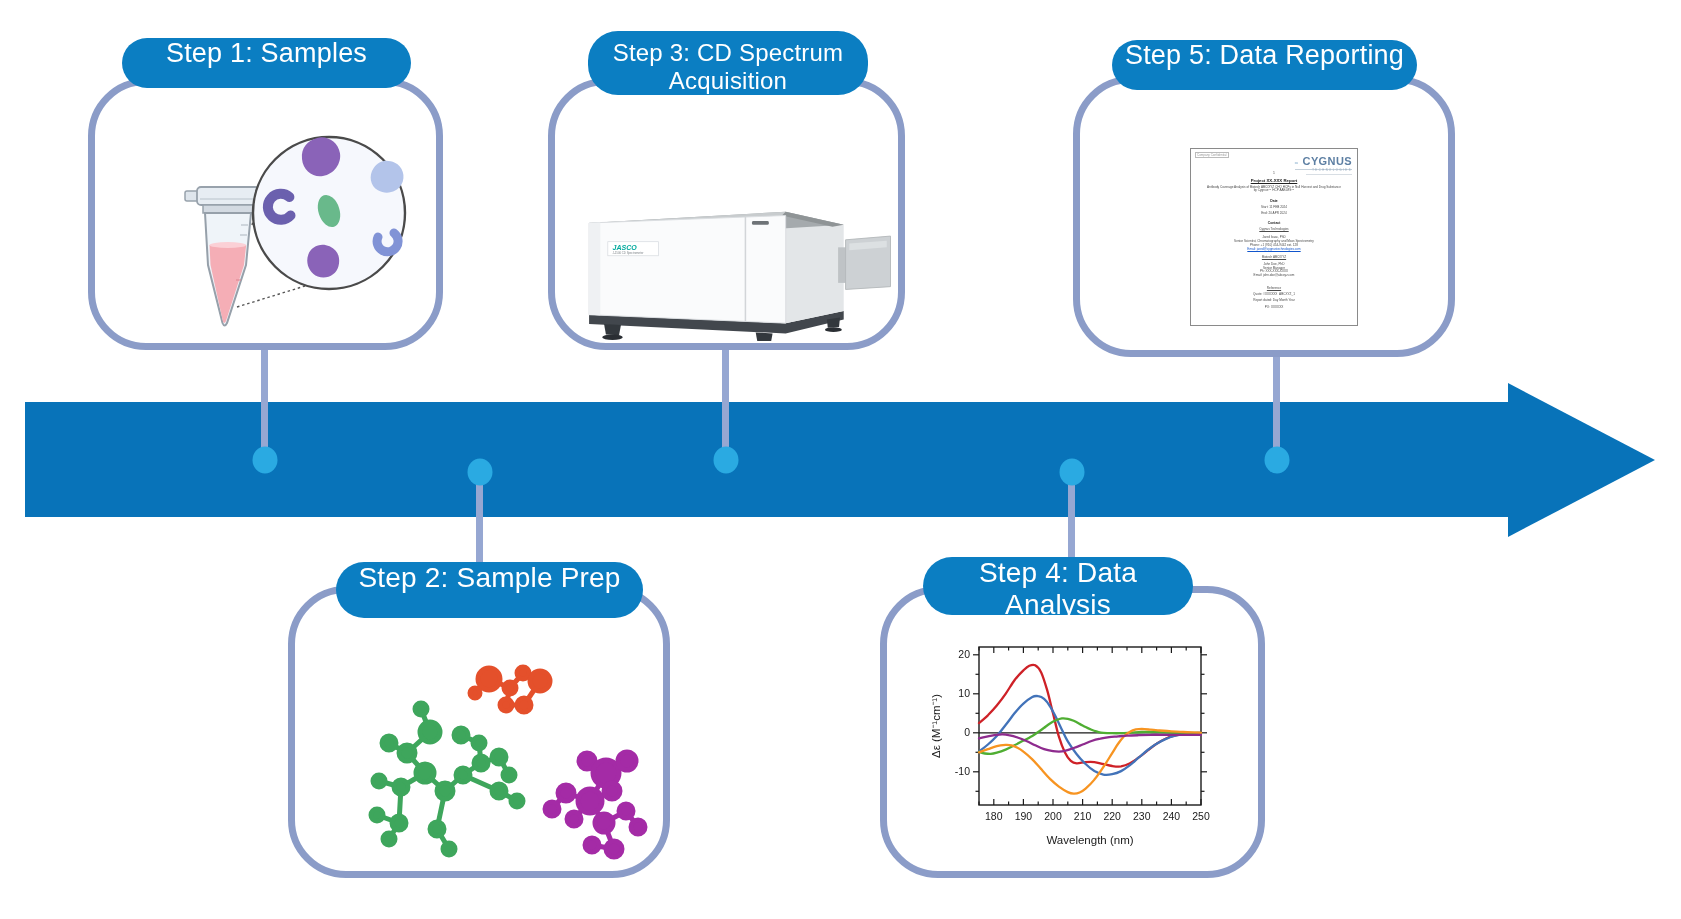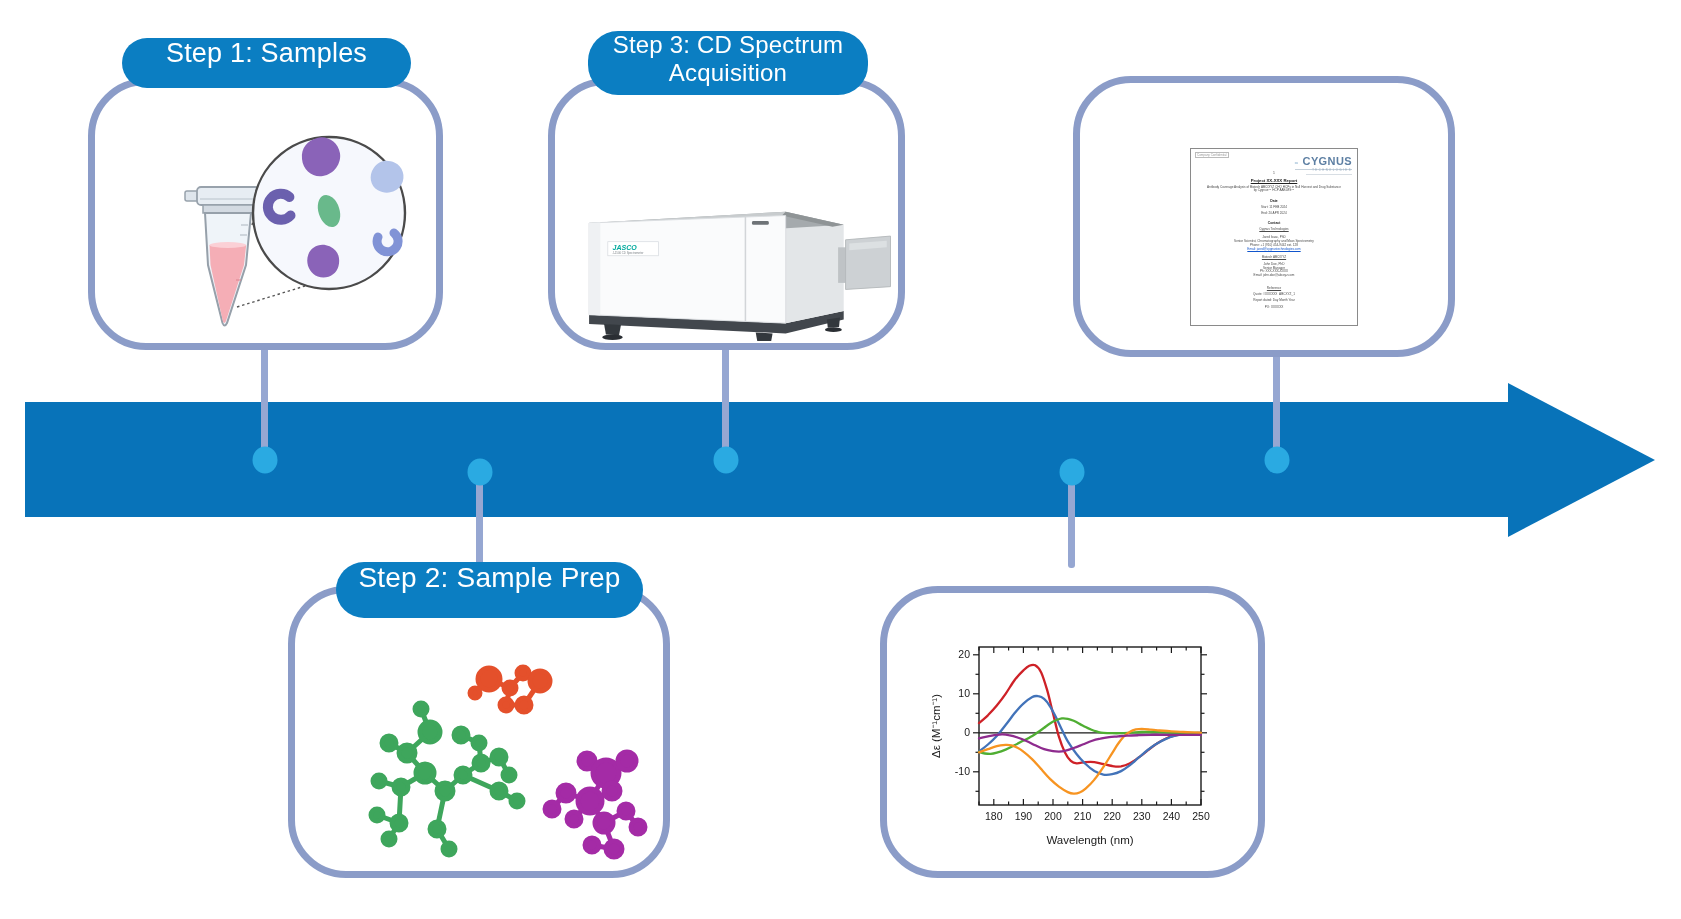--- a/index.html
+++ b/index.html
@@ -24,21 +24,21 @@
   .connector{position:absolute;width:7px;background:var(--connector);z-index:2;border-radius:3px}
   .dot{position:absolute;width:25px;height:27px;border-radius:50%;background:var(--dot-cyan);z-index:4;transform:translate(-50%,-50%)}
 
   
   .card{position:absolute;background:#fff;border:7px solid var(--card-border);border-radius:58px;z-index:3}
   .badge{position:absolute;background:var(--badge-blue);color:#fff;z-index:5;border-radius:30px;
     display:flex;align-items:flex-start;justify-content:center;text-align:center;
     font-family:"Liberation Sans",sans-serif;line-height:1.15;letter-spacing:.2px}
   #badge-1{left:122px;top:38px;width:289px;height:50px;font-size:27px}
   #badge-2{left:336px;top:562px;width:307px;height:56px;font-size:28px}
-  #badge-3{left:588px;top:31px;width:280px;height:64px;font-size:24px;padding:0 24px}
+  #badge-3{left:588px;top:31px;width:280px;height:64px;font-size:24px;padding:8px 24px}
   #badge-4{left:923px;top:557px;width:270px;height:58px;font-size:28px}
   #badge-5{left:1112px;top:40px;width:305px;height:50px;font-size:27px}
 
   #card-1{left:88px;top:78px;width:355px;height:272px}
   #card-2{left:288px;top:586px;width:382px;height:292px}
   #card-3{left:548px;top:78px;width:357px;height:272px}
   #card-4{left:880px;top:586px;width:385px;height:292px}
   #card-5{left:1073px;top:76px;width:382px;height:281px}
 
   
@@ -328,20 +328,23 @@
           <path d="M52.0,86.1C53.5,84.8 57.9,81.2 60.9,78.3C63.8,75.3 66.8,72.1 69.8,68.5C72.7,64.9 75.7,61.0 78.6,56.8C81.6,52.6 84.6,47.1 87.5,43.2C90.5,39.3 93.9,35.8 96.4,33.4C98.9,31.0 100.3,29.6 102.3,28.7C104.3,27.9 106.3,27.2 108.2,28.3C110.2,29.4 112.2,31.3 114.2,35.4C116.1,39.5 118.1,46.1 120.1,52.9C122.1,59.7 124.0,68.5 126.0,76.3C128.0,84.1 129.9,93.2 131.9,99.7C133.9,106.2 135.9,111.3 137.8,115.3C139.8,119.4 141.8,122.1 143.8,123.9C145.7,125.7 147.2,126.1 149.7,126.3C152.1,126.5 155.6,125.3 158.6,125.1C161.5,124.9 164.5,124.8 167.4,125.1C170.4,125.4 173.4,126.4 176.3,127.0C179.3,127.7 182.2,128.6 185.2,129.0C188.2,129.4 191.1,129.8 194.1,129.4C197.0,128.9 200.0,127.8 203.0,126.3C205.9,124.8 208.9,122.6 211.8,120.4C214.8,118.3 217.8,115.7 220.7,113.4C223.7,111.1 226.6,108.7 229.6,106.8C232.6,104.8 235.5,103.0 238.5,101.7C241.4,100.3 244.4,99.3 247.4,98.6C250.3,97.8 253.3,97.4 256.2,97.0C259.2,96.6 262.2,96.4 265.1,96.2C268.1,96.0 272.5,95.9 274.0,95.8" fill="none" stroke="#CE2127" stroke-width="2.3" stroke-linecap="round" stroke-linejoin="round"></path>
           <path d="M52.0,114.6C53.5,113.4 57.9,110.1 60.9,107.5C63.8,104.9 66.8,102.2 69.8,98.9C72.7,95.7 75.7,91.8 78.6,88.0C81.6,84.3 84.6,79.9 87.5,76.3C90.5,72.7 93.4,69.3 96.4,66.6C99.4,63.8 102.8,61.2 105.3,59.9C107.7,58.7 109.2,58.8 111.2,59.2C113.2,59.5 115.1,60.2 117.1,61.9C119.1,63.6 121.1,66.2 123.0,69.3C125.0,72.4 127.0,76.3 129.0,80.2C130.9,84.1 132.9,88.7 134.9,92.7C136.9,96.7 138.3,100.3 140.8,104.4C143.3,108.5 146.7,113.5 149.7,117.3C152.6,121.1 155.6,124.2 158.6,127.0C161.5,129.8 164.5,132.3 167.4,134.1C170.4,135.8 173.4,137.1 176.3,137.6C179.3,138.1 182.2,137.8 185.2,137.2C188.2,136.6 191.1,135.6 194.1,134.1C197.0,132.6 200.0,130.5 203.0,128.2C205.9,125.9 208.9,122.9 211.8,120.4C214.8,117.9 217.8,115.3 220.7,113.0C223.7,110.7 226.6,108.6 229.6,106.8C232.6,104.9 235.5,103.4 238.5,102.1C241.4,100.8 244.4,99.7 247.4,98.9C250.3,98.2 253.3,97.8 256.2,97.4C259.2,97.0 262.2,96.7 265.1,96.6C268.1,96.5 272.5,96.6 274.0,96.6" fill="none" stroke="#4273B9" stroke-width="2.3" stroke-linecap="round" stroke-linejoin="round"></path>
           <path d="M52.0,114.9C53.0,115.2 55.9,116.2 57.9,116.5C59.9,116.8 61.9,117.0 63.8,116.9C65.8,116.8 67.3,116.4 69.8,115.7C72.2,115.0 75.7,113.8 78.6,112.6C81.6,111.4 84.6,109.8 87.5,108.3C90.5,106.8 93.4,105.2 96.4,103.6C99.4,102.1 102.8,100.4 105.3,98.9C107.7,97.5 109.2,96.4 111.2,95.0C113.2,93.7 115.1,92.2 117.1,90.8C119.1,89.3 121.1,87.7 123.0,86.5C125.0,85.2 127.0,84.2 129.0,83.3C130.9,82.5 132.9,81.7 134.9,81.4C136.9,81.1 138.8,81.4 140.8,81.8C142.8,82.2 144.7,82.9 146.7,83.7C148.7,84.6 150.7,85.8 152.6,86.9C154.6,87.9 156.6,89.0 158.6,90.0C160.5,91.0 162.5,91.9 164.5,92.7C166.5,93.5 168.4,94.1 170.4,94.7C172.4,95.2 173.9,95.6 176.3,95.8C178.8,96.1 182.2,96.2 185.2,96.2C188.2,96.3 191.1,96.3 194.1,96.2C197.0,96.2 199.5,96.0 203.0,95.8C206.4,95.6 210.9,95.2 214.8,95.0C218.7,94.9 222.7,95.0 226.6,95.0C230.6,95.1 234.5,95.3 238.5,95.4C242.4,95.6 246.4,95.8 250.3,95.8C254.3,95.9 258.2,95.8 262.2,95.8C266.1,95.8 272.0,95.8 274.0,95.8" fill="none" stroke="#4FAE32" stroke-width="2.3" stroke-linecap="round" stroke-linejoin="round"></path>
           <path d="M52.0,115.3C53.5,114.8 57.9,113.3 60.9,112.2C63.8,111.2 66.8,109.8 69.8,109.1C72.7,108.4 76.2,108.1 78.6,107.9C81.1,107.8 82.6,107.9 84.6,108.3C86.5,108.8 88.5,109.6 90.5,110.7C92.5,111.7 93.9,112.6 96.4,114.6C98.9,116.5 102.3,119.4 105.3,122.4C108.2,125.3 111.2,128.9 114.2,132.1C117.1,135.4 120.1,138.9 123.0,141.9C126.0,144.8 129.0,147.5 131.9,149.7C134.9,151.9 138.3,154.0 140.8,155.1C143.3,156.3 144.7,156.6 146.7,156.7C148.7,156.8 150.7,156.4 152.6,155.5C154.6,154.7 156.1,153.8 158.6,151.6C161.0,149.5 164.5,146.2 167.4,142.6C170.4,139.1 173.4,134.6 176.3,130.2C179.3,125.7 182.7,120.0 185.2,116.1C187.7,112.2 189.1,109.5 191.1,106.8C193.1,104.0 195.1,101.4 197.0,99.3C199.0,97.3 201.0,95.8 203.0,94.7C204.9,93.5 206.9,92.8 208.9,92.3C210.9,91.9 212.3,91.9 214.8,91.9C217.3,92.0 220.7,92.4 223.7,92.7C226.6,93.0 229.1,93.2 232.6,93.5C236.0,93.7 240.5,94.0 244.4,94.3C248.3,94.5 252.8,94.9 256.2,95.0C259.7,95.2 262.2,95.3 265.1,95.4C268.1,95.6 272.5,95.8 274.0,95.8" fill="none" stroke="#F79421" stroke-width="2.3" stroke-linecap="round" stroke-linejoin="round"></path>
           <path d="M52.0,101.3C53.5,101.0 57.9,99.9 60.9,99.3C63.8,98.8 67.3,98.1 69.8,97.8C72.2,97.5 73.7,97.3 75.7,97.4C77.7,97.5 79.1,97.6 81.6,98.2C84.1,98.7 87.5,99.5 90.5,100.5C93.4,101.5 96.4,102.7 99.4,104.0C102.3,105.3 105.3,106.9 108.2,108.3C111.2,109.7 114.2,111.2 117.1,112.2C120.1,113.2 123.5,113.8 126.0,114.2C128.5,114.6 129.9,114.6 131.9,114.6C133.9,114.5 135.4,114.4 137.8,113.8C140.3,113.2 143.8,112.1 146.7,111.0C149.7,110.0 152.6,108.7 155.6,107.5C158.6,106.4 161.5,105.0 164.5,104.0C167.4,103.0 170.4,102.3 173.4,101.7C176.3,101.0 179.3,100.5 182.2,100.1C185.2,99.7 188.2,99.6 191.1,99.3C194.1,99.1 196.5,98.8 200.0,98.6C203.5,98.4 207.9,98.3 211.8,98.2C215.8,98.0 219.2,97.8 223.7,97.8C228.1,97.7 233.5,97.8 238.5,97.8C243.4,97.8 247.4,97.8 253.3,97.8C259.2,97.8 270.5,97.8 274.0,97.8" fill="none" stroke="#8E2B8E" stroke-width="2.3" stroke-linecap="round" stroke-linejoin="round"></path>
           <text x="163" y="207" text-anchor="middle" font-size="11.5" fill="#1a1a1a">Wavelength (nm)</text>
           <text transform="translate(13,89) rotate(-90)" text-anchor="middle" font-size="11.5" fill="#1a1a1a">Δε (M⁻¹cm⁻¹)</text>
         </svg>
       </div>
   </div>
+  <div class="badge" id="badge-4">
+      <span>Step 4: Data Analysis</span>
+    </div>
 
   <div class="card" id="card-5">
     <div class="report">
       <div class="conf">Company Confidential</div>
       <div class="logo">
         <div><span class="swoosh">≈</span>
              <span class="name">CYGNUS</span></div>
         <div class="sub">TECHNOLOGIES</div>
         <div class="tag"></div>
       </div>
@@ -370,14 +373,17 @@
           <div class="rl">Ph: XXX-XXX-XXXX</div>
           <div class="rl">Email: john.doe@abcxyz.com</div>
         </div>
         <div class="rl u" style="margin-top:6px">Reference</div>
         <div class="rl">Quote: #XXXXXX_ABCXYZ_1</div>
         <div class="rl">Report dated: Day Month Year</div>
         <div class="rl">PO: XXXXXX</div>
       </div>
     </div>
   </div>
+  <div class="badge" id="badge-5">
+      <span>Step 5: Data Reporting</span>
+    </div>
 
 </div>
 
 </body></html>

